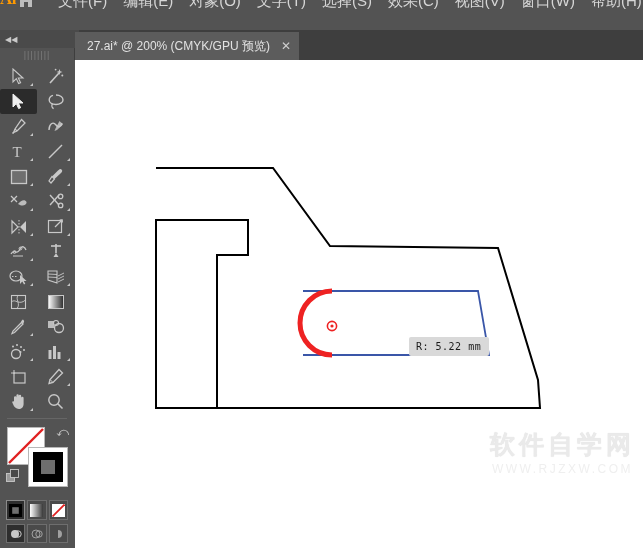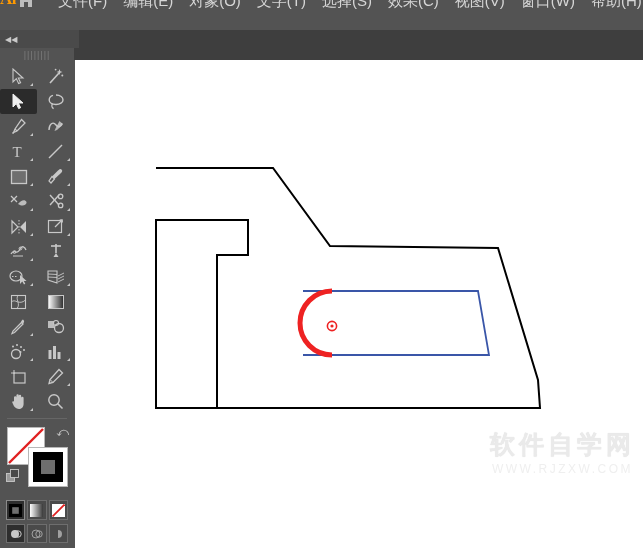--- a/index.html
+++ b/index.html
@@ -169,20 +169,24 @@
         </svg>
       </div>
       <div class="chev">▾</div>
     </div>
   </div>
 
   <div class="tabstrip">
     <div class="collapse-btn">
       <span style="font-size:8px;">◀◀</span>
     </div>
+    <div class="tab">
+      <span class="tab-title">27.ai* @ 200% (CMYK/GPU 预览)</span>
+      <span class="tab-close">✕</span>
+    </div>
   </div>
 
   <div class="toolpanel">
     <div class="tool-grip">||||||||</div>
 
     <div class="tool-grid">
 
       <div class="tool">
         <svg width="13" height="17" viewBox="0 0 13 17">
             <path d="M1 1 L1 14 L4.3 10.6 L6.6 15.6 L8.6 14.7 L6.3 10 L11 10 Z" fill="none" stroke="#c8c8c8" stroke-width="1.1"></path>
@@ -486,20 +490,21 @@
       <path d="M228 231 L403 231 L414 295 L228 295" fill="none" stroke="#3a56a8" stroke-width="1.8" stroke-linejoin="miter"></path>
 
       <path d="M257 231 A32 32 0 0 0 257 295" fill="none" stroke="#ee2222" stroke-width="5" stroke-linecap="butt"></path>
 
       <g>
         <circle cx="257" cy="266" r="4.6" fill="none" stroke="#ee2222" stroke-width="1.6"></circle>
         <circle cx="257" cy="266" r="1.6" fill="#ee2222"></circle>
       </g>
     </svg>
 
+    <div class="tooltip">R:  5.22 mm</div>
 
     <div class="watermark">
       <div class="wm-cn">软件自学网</div>
       <div class="wm-en">WWW.RJZXW.COM</div>
     </div>
   </div>
 
 </div>
 
 </body></html>

